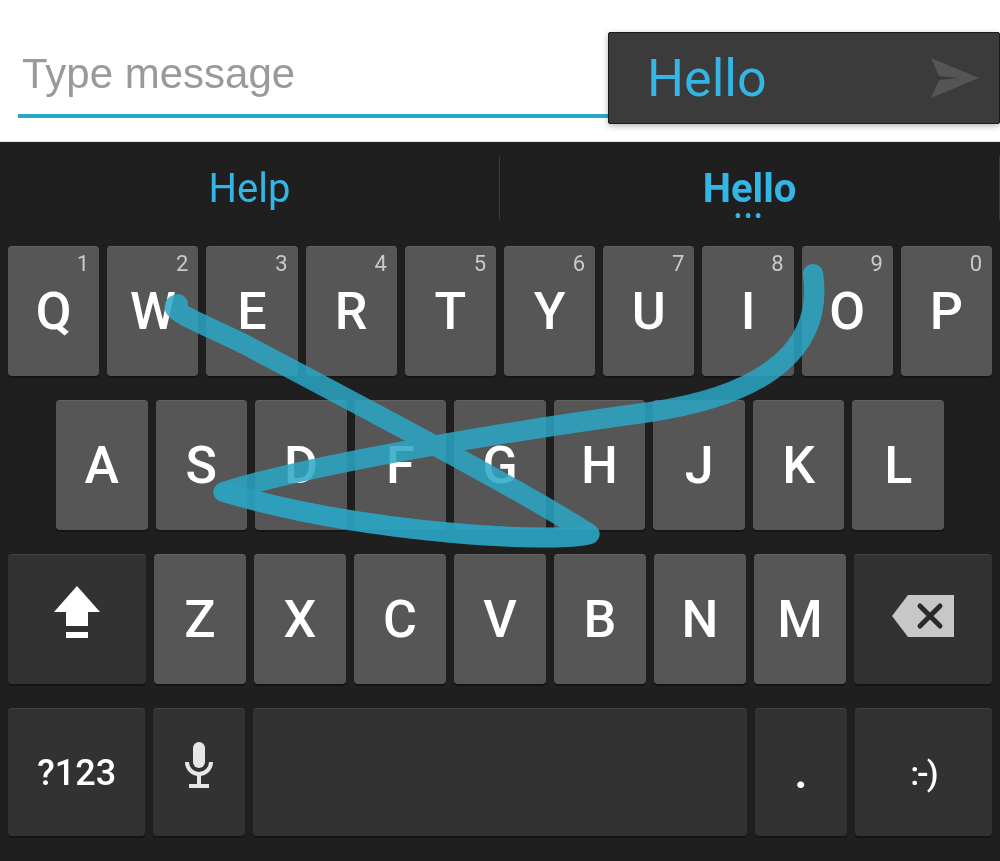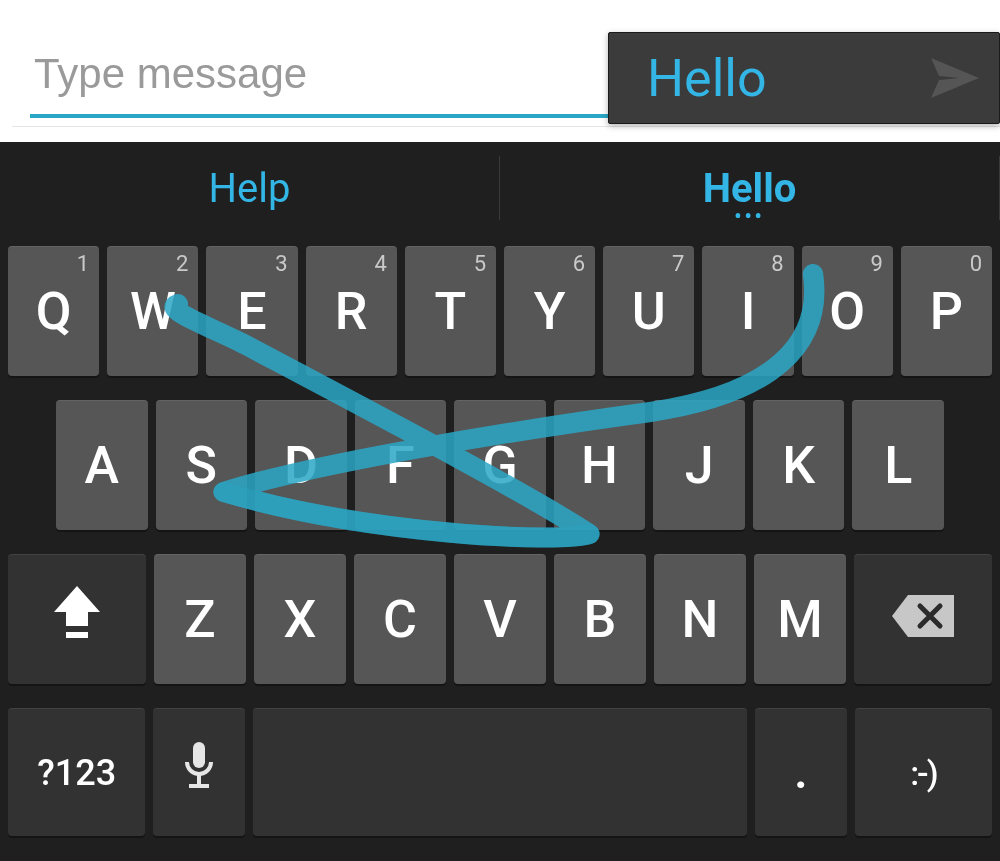--- a/index.html
+++ b/index.html
@@ -1,20 +1,20 @@
 <!DOCTYPE html>
 <html><head>
 <meta charset="utf-8">
 <style>
   * { margin: 0; padding: 0; box-sizing: border-box; }
   html, body { width: 1000px; height: 861px; font-family: Roboto, "Helvetica Neue", Arial, sans-serif; background: #fff; overflow: hidden; }
   .screen { position: relative; width: 1000px; height: 861px; background: #fff; }
 
   
-  .input-row { position: absolute; top: 0; left: 0; right: 0; height: 127px; background: #fff; border-bottom: 1px solid #e5e5e5; margin-left: 12px; }
+  .input-row { position: absolute; top: 0; left: 0; right: 0; height: 142px; background: #fff; border-bottom: 1px solid #e5e5e5; }
   .msg-input {
     position: absolute; left: 18px; right: 18px; top: 48px; height: 70px;
     border: none; border-bottom: 4px solid #2aa7c7;
     font-size: 42px; color: #333; background: transparent; outline: none;
     padding: 0 4px 14px 4px;
   }
   .msg-input::placeholder { color: #9a9a9a; }
 
   .preview-pill {
     position: absolute; top: 32px; right: 0; width: 392px; height: 92px;

